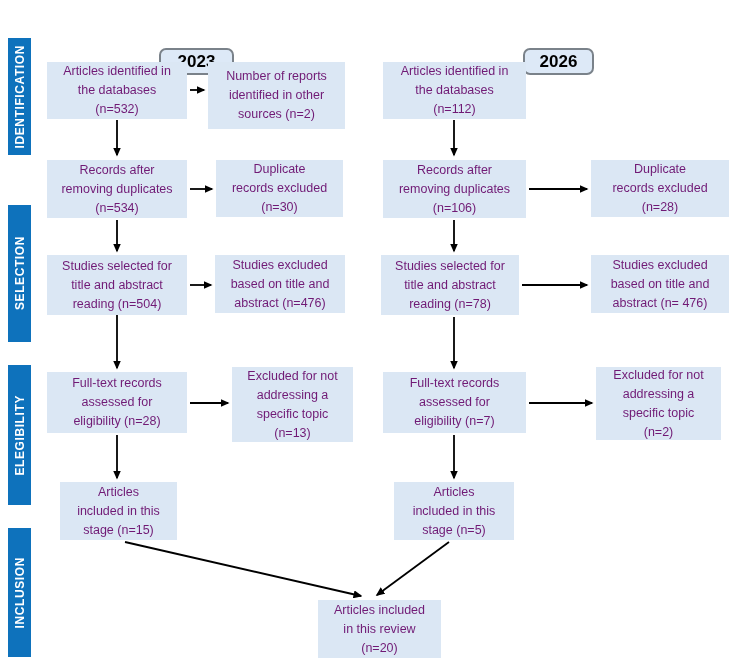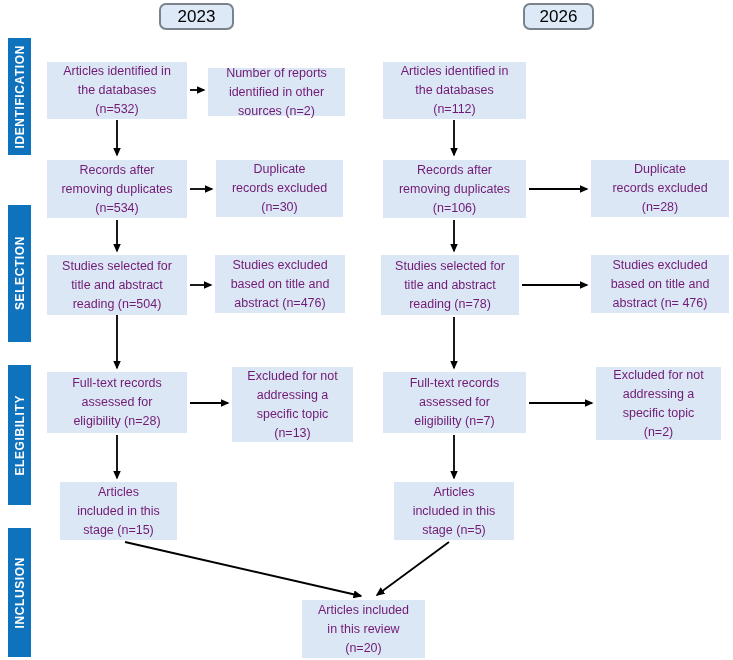--- a/index.html
+++ b/index.html
@@ -20,23 +20,24 @@
     text-align:center;
     display:flex;align-items:center;justify-content:center;
     white-space:pre-line;
   }
   .yearbox{
     position:absolute;
     background:var(--year-fill,#dde9f7);
     border:2px solid var(--year-border,#7a828a);
     border-radius:7px;
     color:#000;
-    font-size:17px;font-weight:normal;
+    font-size:17px;font-weight:bold;
     display:flex;align-items:center;justify-content:center;
     box-sizing:border-box;
+    margin-top:45px;
   }
   .stagebar{
     position:absolute;
     left:8px;width:23px;
     background:var(--stage-bar,#0e72bc);
     display:flex;align-items:center;justify-content:center;
   }
   .stagelabel{
     writing-mode:vertical-rl;
     transform:rotate(180deg);
@@ -91,21 +92,21 @@
   <div class="stagebar" style="top:528px;height:129px">
     <span class="stagelabel">INCLUSION</span>
   </div>
 
   <div class="yearbox" style="left:159px;top:3px;width:75px;height:27px">2023</div>
   <div class="yearbox" style="left:523px;top:3px;width:71px;height:27px">2026</div>
 
   <div class="box" style="left:47px;top:62px;width:140px;height:57px">Articles identified in
 the databases
 (n=532)</div>
-  <div class="box" style="left:208px;top:68px;width:137px;height:48px">Number of reports
+  <div class="box" style="left:208px;top:62px;width:137px;height:67px">Number of reports
 identified in other
 sources (n=2)</div>
   <div class="box" style="left:47px;top:160px;width:140px;height:58px">Records after
 removing duplicates
 (n=534)</div>
   <div class="box" style="left:216px;top:160px;width:127px;height:57px">Duplicate
 records excluded
 (n=30)</div>
   <div class="box" style="left:47px;top:255px;width:140px;height:60px">Studies selected for
 title and abstract
@@ -143,17 +144,17 @@
 assessed for
 eligibility (n=7)</div>
   <div class="box" style="left:596px;top:367px;width:125px;height:73px">Excluded for not
 addressing a
 specific topic
 (n=2)</div>
   <div class="box" style="left:394px;top:482px;width:120px;height:58px">Articles
 included in this
 stage (n=5)</div>
 
-  <div class="box" style="left:302px;top:600px;width:123px;height:58px">Articles included
+  <div class="box" style="left:318px;top:600px;width:123px;height:58px">Articles included
 in this review
 (n=20)</div>
 
 </div>
 
 </body></html>

